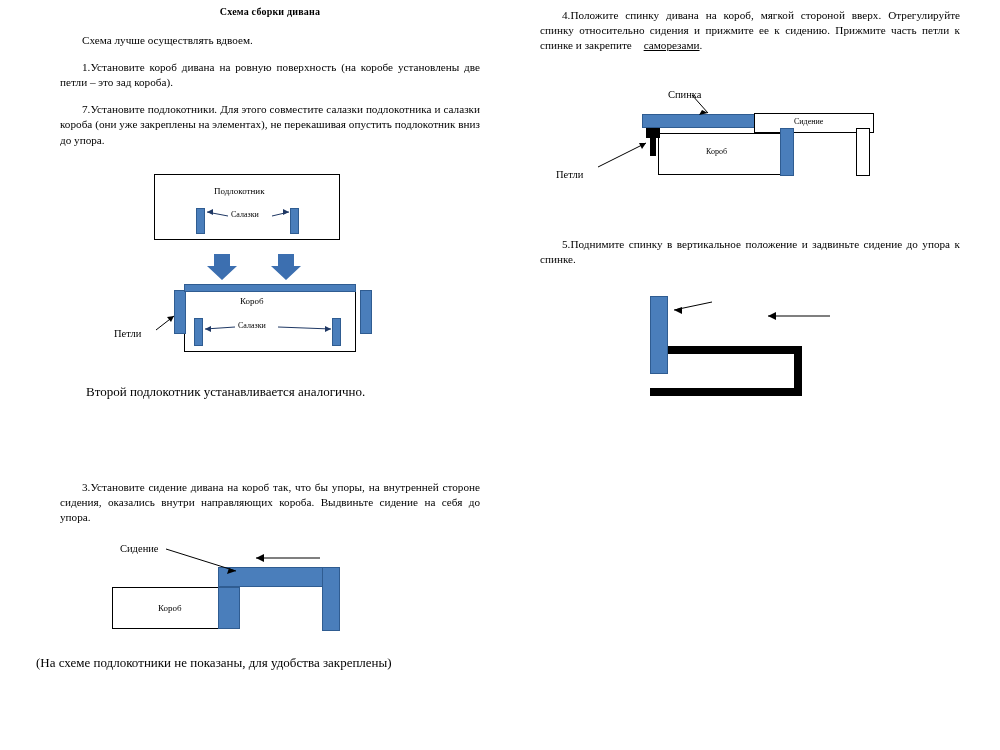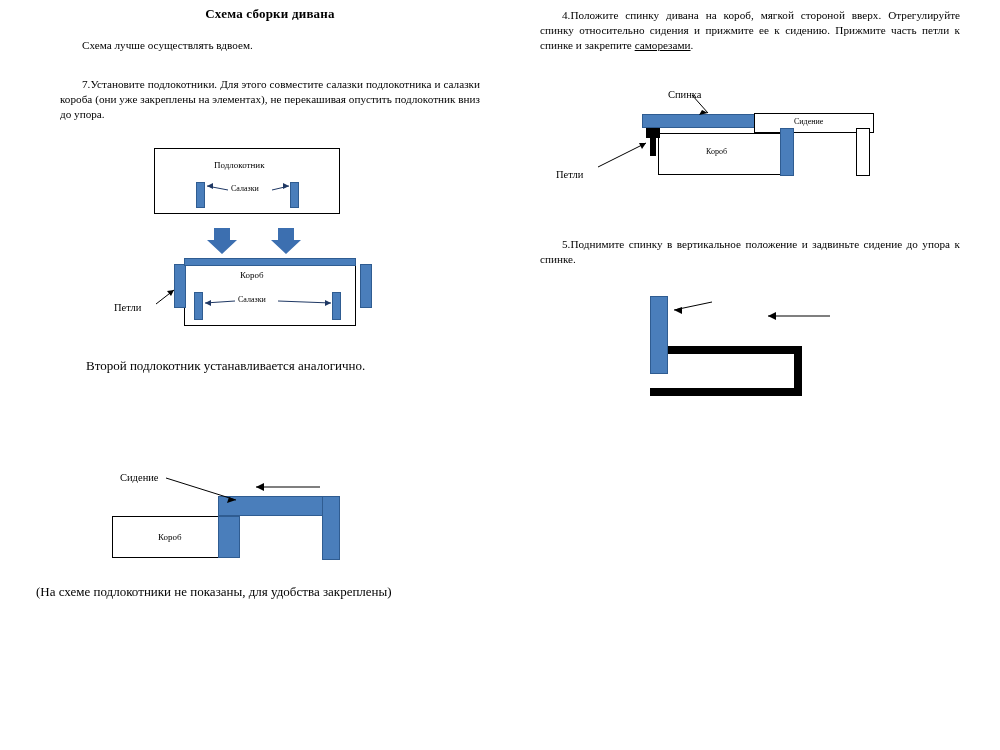--- a/index.html
+++ b/index.html
@@ -27,37 +27,38 @@
     top: 0;
     width: 420px;
   }
   .col-right {
     position: absolute;
     left: 540px;
     top: 0;
     width: 420px;
   }
   .doc-title {
-    font-size: 13px;
+    font-size: 10px;
     font-weight: bold;
     text-align: center;
     margin: 6px 0 0 0;
     letter-spacing: 0.2px;
   }
   p.para {
     font-size: 11.2px;
     line-height: 1.35;
     text-align: justify;
     margin: 0;
   }
   .indent {
     text-indent: 22px;
   }
   .underline-link {
     text-decoration: underline;
+    margin-left: 9px;
   }
   .spacer-8 { height: 8px; }
   .spacer-12 { height: 12px; }
   .spacer-16 { height: 16px; }
 
   
   .diagram {
     position: relative;
   }
   .box-white {
@@ -117,20 +118,21 @@
   <div class="col-left">
 
     <div class="doc-title">Схема сборки дивана</div>
 
     <div class="spacer-16"></div>
 
     <p class="para indent">Схема лучше осуществлять вдвоем.</p>
 
     <div class="spacer-12"></div>
 
+    <p class="para indent">1.Установите короб дивана на ровную поверхность (на коробе установлены две петли – это зад короба).</p>
 
     <div class="spacer-12"></div>
 
     <p class="para indent">7.Установите подлокотники. Для этого совместите салазки подлокотника и салазки короба (они уже закреплены на элементах), не перекашивая опустить подлокотник вниз до упора.</p>
 
     <div class="diagram" style="height: 280px; margin-top: 18px; margin-left: 26px;">
 
       <div class="box-white" style="left:68px; top:8px; width:186px; height:66px;"></div>
       <div class="lbl" style="left:128px; top:20px;">Подлокотник</div>
 
@@ -173,20 +175,21 @@
         <polygon points="119,163 125,160 125,166" fill="#1f3864"></polygon>
         <line x1="192" y1="161" x2="245" y2="163" stroke="#1f3864" stroke-width="1"></line>
         <polygon points="245,163 239,160 239,166" fill="#1f3864"></polygon>
       </svg>
 
       <div class="caption" style="position:absolute; left:0px; top:218px;">Второй подлокотник устанавливается аналогично.</div>
     </div>
 
     <div style="height: 34px;"></div>
 
+    <p class="para indent">3.Установите сидение дивана на короб так, что бы упоры, на внутренней стороне сидения, оказались внутри  направляющих короба. Выдвиньте сидение на себя до упора.</p>
 
     <div class="diagram" style="height: 150px; margin-top: 18px;">
       <div class="lbl-11" style="left:60px; top:0px;">Сидение</div>
 
       <div class="box-blue" style="left:158px; top:24px; width:122px; height:20px;"></div>
       <div class="box-blue" style="left:262px; top:24px; width:18px; height:64px;"></div>
 
       <div class="box-white" style="left:52px; top:44px; width:128px; height:42px;"></div>
       <div class="box-blue" style="left:158px; top:44px; width:22px; height:42px;"></div>
       <div class="lbl" style="left:98px; top:60px;">Короб</div>

